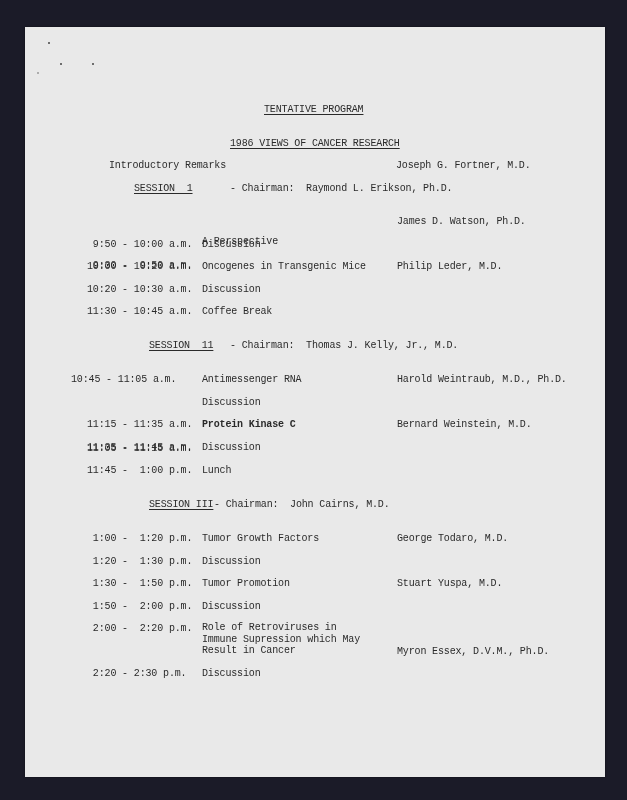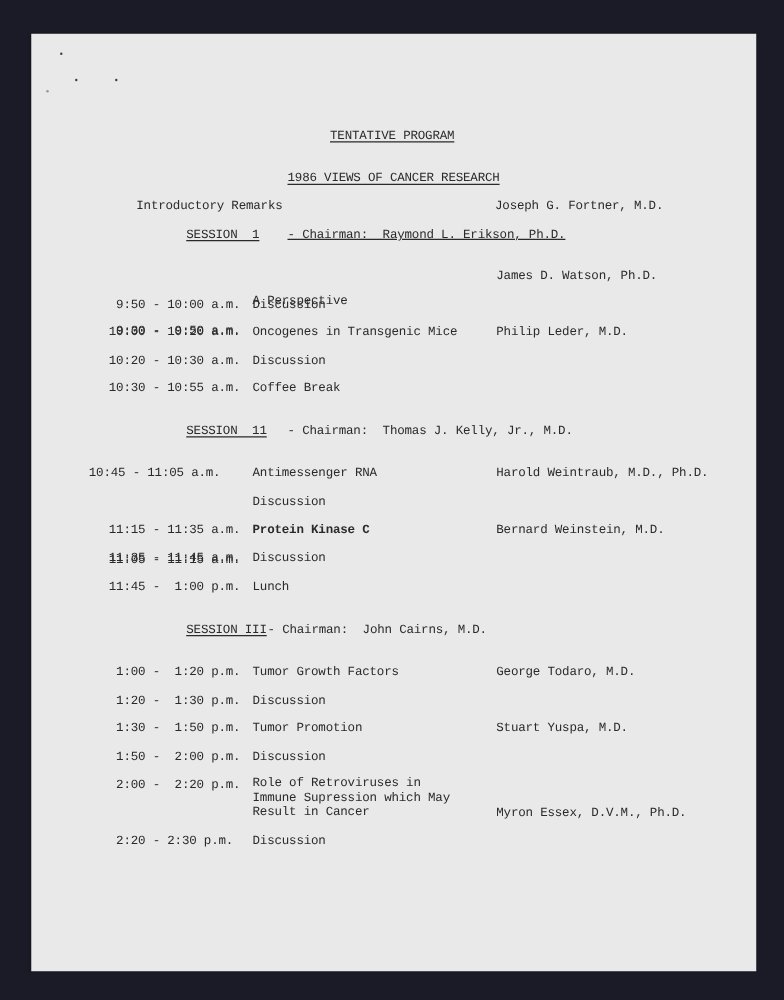--- a/index.html
+++ b/index.html
@@ -27,43 +27,43 @@
 <span class="speck" style="left:60px;top:63px;"></span>
 <span class="speck" style="left:92px;top:63px;"></span>
 <span class="speck" style="left:37px;top:72px;background:#999;"></span>
 
 <div class="t u" style="left:264px;top:103px;">TENTATIVE PROGRAM</div>
 <div class="t u" style="left:230px;top:137px;">1986 VIEWS OF CANCER RESEARCH</div>
 
 <div class="t" style="left:109px;top:159px;text-align:right;">Introductory Remarks</div>
 <div class="t" style="left:396px;top:159px;">Joseph G. Fortner, M.D.</div>
 
-<div class="t u" style="left:149px;top:182px;text-decoration:underline;">SESSION  1</div>
-<div class="t" style="left:230px;top:182px;text-decoration:underline;">- Chairman:  Raymond L. Erikson, Ph.D.</div>
+<div class="t u" style="left:134px;top:182px;text-decoration:underline;">SESSION  1</div>
+<div class="t" style="left:230px;top:182px;">- Chairman:  Raymond L. Erikson, Ph.D.</div>
 
 <div>
   <div class="t" style="left:87px;top:215px;margin-top:44px;"> 9:30 -  9:50 a.m.</div>
   <div class="t" style="left:202px;top:215px;margin-top:20px;">A Perspective</div>
   <div class="t" style="left:397px;top:215px;">James D. Watson, Ph.D.</div>
 </div>
 <div>
   <div class="t" style="left:87px;top:238px;"> 9:50 - 10:00 a.m.</div>
   <div class="t" style="left:202px;top:238px;">Discussion</div>
 </div>
 <div>
   <div class="t" style="left:87px;top:260px;">10:00 - 10:20 a.m.</div>
   <div class="t" style="left:202px;top:260px;">Oncogenes in Transgenic Mice</div>
   <div class="t" style="left:397px;top:260px;">Philip Leder, M.D.</div>
 </div>
 <div>
   <div class="t" style="left:87px;top:283px;">10:20 - 10:30 a.m.</div>
   <div class="t" style="left:202px;top:283px;">Discussion</div>
 </div>
 <div>
-  <div class="t" style="left:87px;top:305px;">10:30 - 10:55 a.m.</div>
+  <div class="t" style="left:87px;top:305px;">11:30 - 10:45 a.m.</div>
   <div class="t" style="left:202px;top:305px;">Coffee Break</div>
 </div>
 
 <div class="t u" style="left:149px;top:339px;">SESSION  11</div>
 <div class="t" style="left:230px;top:339px;">- Chairman:  Thomas J. Kelly, Jr., M.D.</div>
 
 <div>
   <div class="t" style="left:71px;top:373px;">10:45 - 11:05 a.m.</div>
   <div class="t" style="left:202px;top:373px;">Antimessenger RNA</div>
   <div class="t" style="left:397px;top:373px;">Harold Weintraub, M.D., Ph.D.</div>

